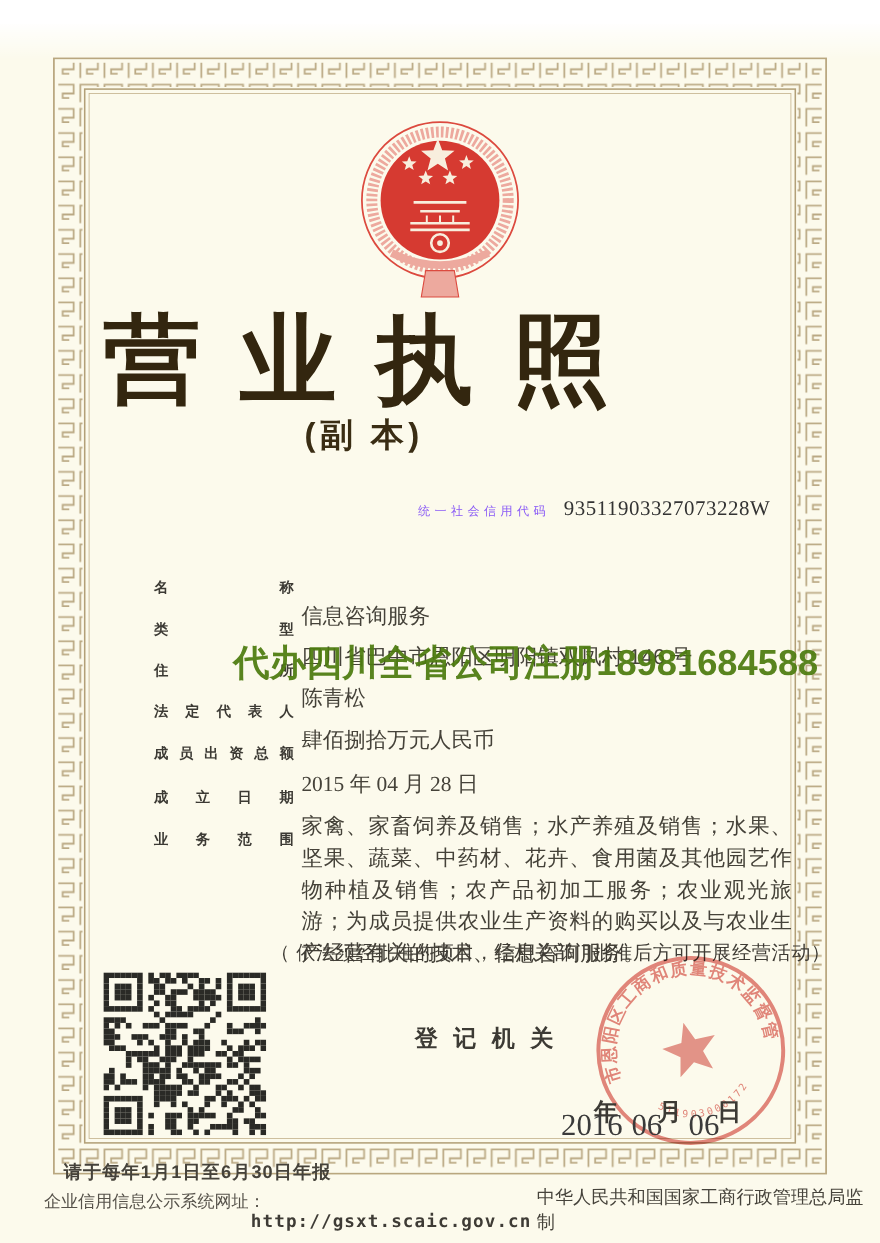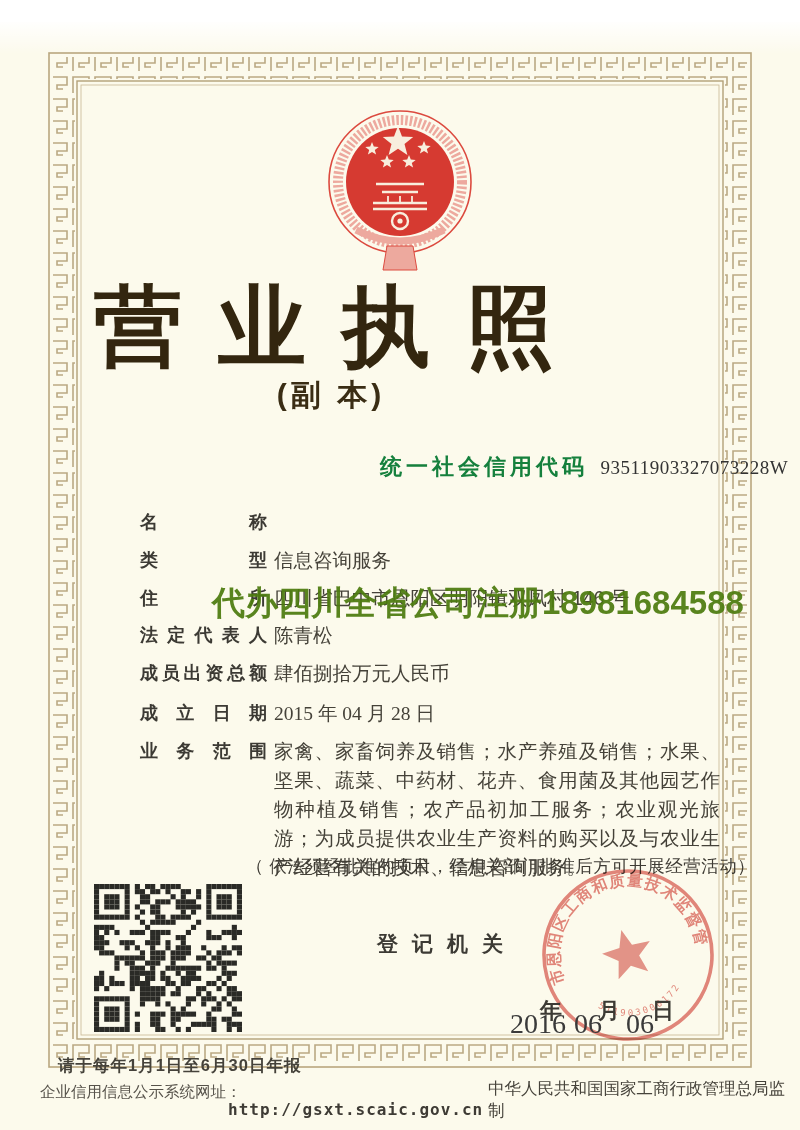--- a/index.html
+++ b/index.html
@@ -22,27 +22,27 @@
     position:absolute; left:0; top:268px; width:648px;
     text-align:center; font-size:88px; font-weight:900;
     color:#33260f; letter-spacing:36px; text-indent:36px;
     font-family:"Liberation Sans", sans-serif;
   }
   .subtitle {
     position:absolute; left:0; top:375px; width:662px; text-align:center;
     font-size:30px; font-weight:700; color:#3a2d14; letter-spacing:4px;
   }
   .credit-line { position:absolute; left:380px; top:452px; white-space:nowrap; }
-  .cc-label { font-size:22px; font-weight:700; color:#15803d; letter-spacing:4px; }
+  .cc-label { font-size:11px; font-weight:400; color:#8b5cf6; letter-spacing:4px; }
   .cc-value { font-size:19px; color:#333; margin-left:8px;
               font-family:"Liberation Serif", serif; letter-spacing:0.5px; }
   .row { position:absolute; left:140px; width:580px; display:flex; align-items:flex-start; }
   .flabel {
-    width:127px; flex:0 0 127px; font-size:18px; font-weight:700; color:#3c3a34;
-    text-align:justify; text-align-last:justify; line-height:28px;
+    width:127px; flex:0 0 127px; font-size:13px; font-weight:700; color:#3c3a34;
+    text-align:justify; text-align-last:justify; line-height:28px;margin-top:12px;
   }
   .fvalue {
     margin-left:7px; font-size:19.5px; color:#454239; line-height:29px;
     width:446px; text-align:justify;
   }
   .fvalue.serif-num { font-family:"Liberation Serif","Liberation Sans",serif; }
   .watermark {
     position:absolute; left:212px; top:581px; width:520px;
     font-size:33px; font-weight:700; white-space:nowrap;
     letter-spacing:0px; opacity:0.93; z-index:30;

